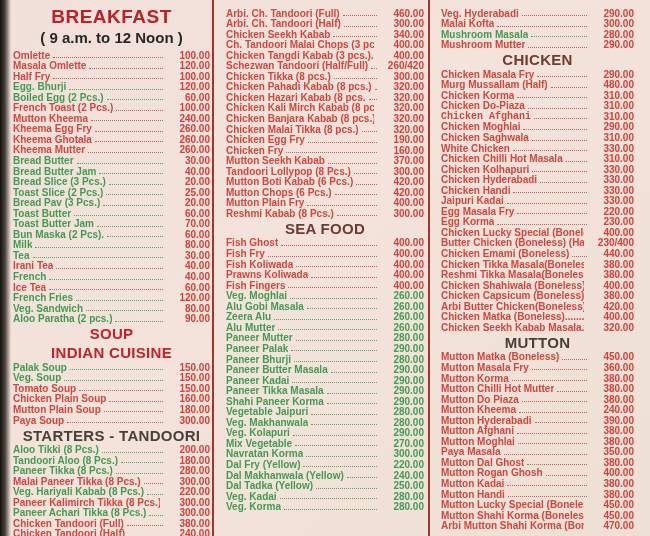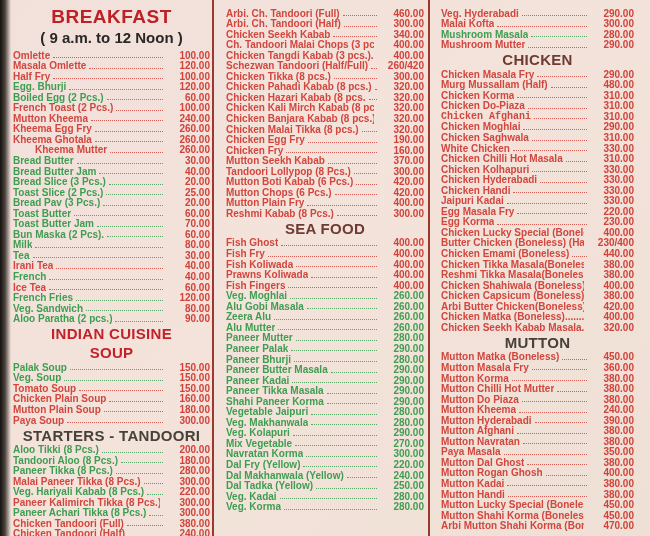--- a/index.html
+++ b/index.html
@@ -94,21 +94,21 @@
         <span class="item-label" style="color: rgb(210, 70, 62);">Kheema Egg Fry</span>
         <span class="dotted-leader" style="color: rgb(210, 70, 62);"></span>
         <span class="item-price" style="color: rgb(210, 65, 58);">260.00</span>
       </div>
       <div class="row">
         <span class="item-label" style="color: rgb(210, 70, 62);">Kheema Ghotala</span>
         <span class="dotted-leader" style="color: rgb(210, 70, 62);"></span>
         <span class="item-price" style="color: rgb(210, 65, 58);">260.00</span>
       </div>
       <div class="row">
-        <span class="item-label" style="color: rgb(210, 70, 62); margin-left: 22px;">Kheema Mutter</span>
+        <span class="item-label" style="color: rgb(210, 70, 62);">Kheema Mutter</span>
         <span class="dotted-leader" style="color: rgb(210, 70, 62);"></span>
         <span class="item-price" style="color: rgb(210, 65, 58);">260.00</span>
       </div>
       <div class="row">
         <span class="item-label" style="color: rgb(63, 157, 82);">Bread Butter</span>
         <span class="dotted-leader" style="color: rgb(63, 157, 82);"></span>
         <span class="item-price" style="color: rgb(210, 65, 58);">30.00</span>
       </div>
       <div class="row">
         <span class="item-label" style="color: rgb(63, 157, 82);">Bread Butter Jam</span>
@@ -178,22 +178,22 @@
       <div class="row">
         <span class="item-label" style="color: rgb(63, 157, 82);">Veg. Sandwich</span>
         <span class="dotted-leader" style="color: rgb(63, 157, 82);"></span>
         <span class="item-price" style="color: rgb(210, 65, 58);">80.00</span>
       </div>
       <div class="row">
         <span class="item-label" style="color: rgb(63, 157, 82);">Aloo Paratha (2 pcs.)</span>
         <span class="dotted-leader" style="color: rgb(63, 157, 82);"></span>
         <span class="item-price" style="color: rgb(210, 65, 58);">90.00</span>
       </div>
+      <div class="section-header" style="color: rgb(195, 34, 42);">SOUP</div>
       <div class="section-header" style="color: rgb(195, 34, 42);">INDIAN CUISINE</div>
-      <div class="section-header" style="color: rgb(195, 34, 42);">SOUP</div>
       <div class="row">
         <span class="item-label" style="color: rgb(63, 157, 82);">Palak Soup</span>
         <span class="dotted-leader" style="color: rgb(63, 157, 82);"></span>
         <span class="item-price" style="color: rgb(210, 65, 58);">150.00</span>
       </div>
       <div class="row">
         <span class="item-label" style="color: rgb(63, 157, 82);">Veg. Soup</span>
         <span class="dotted-leader" style="color: rgb(63, 157, 82);"></span>
         <span class="item-price" style="color: rgb(210, 65, 58);">150.00</span>
       </div>
@@ -679,21 +679,21 @@
         <span class="item-label" style="color: rgb(210, 70, 62);">Mutton Hyderabadi</span>
         <span class="dotted-leader" style="color: rgb(210, 70, 62);"></span>
         <span class="item-price" style="color: rgb(210, 65, 58);">390.00</span>
       </div>
       <div class="row">
         <span class="item-label" style="color: rgb(210, 70, 62);">Mutton Afghani</span>
         <span class="dotted-leader" style="color: rgb(210, 70, 62);"></span>
         <span class="item-price" style="color: rgb(210, 65, 58);">380.00</span>
       </div>
       <div class="row">
-        <span class="item-label" style="color: rgb(210, 70, 62);">Mutton Navratan</span>
+        <span class="item-label" style="color: rgb(210, 70, 62);">Mutton Moghlai</span>
         <span class="dotted-leader" style="color: rgb(210, 70, 62);"></span>
         <span class="item-price" style="color: rgb(210, 65, 58);">380.00</span>
       </div>
       <div class="row">
         <span class="item-label" style="color: rgb(210, 70, 62);">Paya Masala</span>
         <span class="dotted-leader" style="color: rgb(210, 70, 62);"></span>
         <span class="item-price" style="color: rgb(210, 65, 58);">350.00</span>
       </div>
       <div class="row">
         <span class="item-label" style="color: rgb(210, 70, 62);">Mutton Dal Ghost</span>

